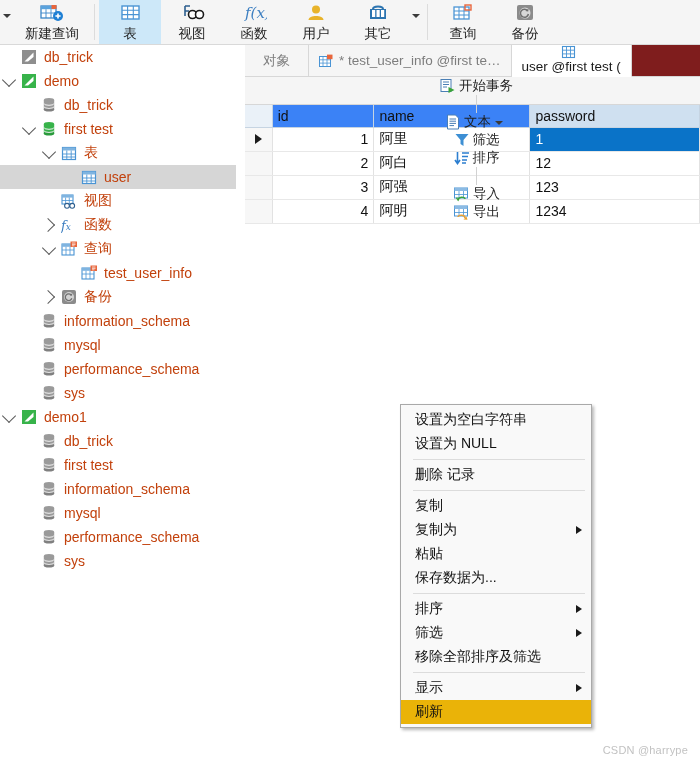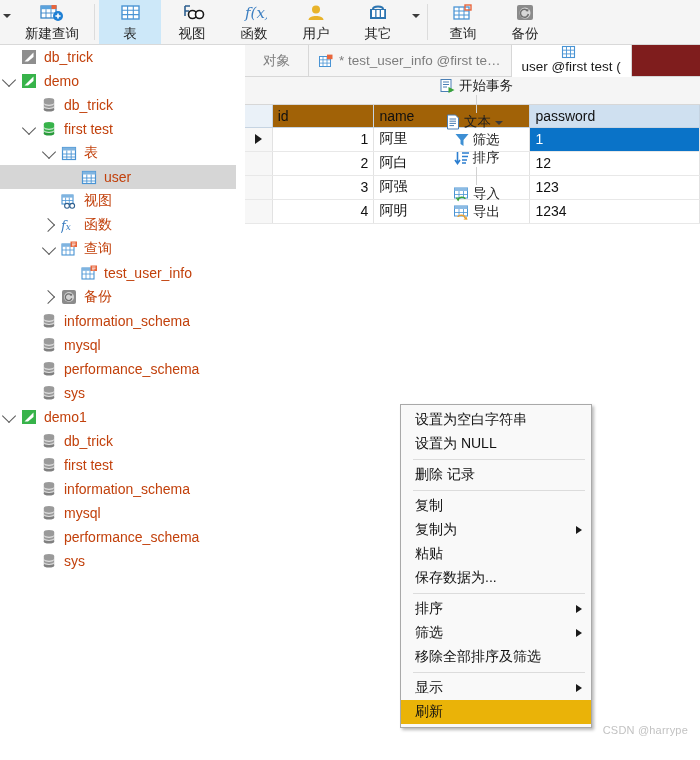--- a/index.html
+++ b/index.html
@@ -207,21 +207,21 @@
   }
 
   
   .datagrid {
     font-size: 14px;
     color: #111;
     width: 100%;
     border-collapse: collapse;
   }
   .dg-head th {
-    background: #a16207;
+    background: #3b82f6;
     border-right: 1px solid #c6d4e2;
     border-bottom: 1px solid #c6d4e2;
     font-weight: normal;
     text-align: left;
     padding: 2px 5px;
     height: 22px;
     box-sizing: border-box;
     color: #111;
   }
   .dg-head th.gutter {
@@ -298,21 +298,21 @@
   .ctx-sep {
     height: 1px;
     background: #dcdcdc;
     margin: 3px 6px 3px 12px;
   }
 
   
   .watermark {
     position: absolute;
     right: 12px;
-    bottom: 24px;
+    bottom: 4px;
     font-size: 11px;
     color: #c2c2c2;
     letter-spacing: 0.2px;
   }
 
   
   .mini-scroll {
     position: absolute;
     left: 236px;
     top: 45px;

